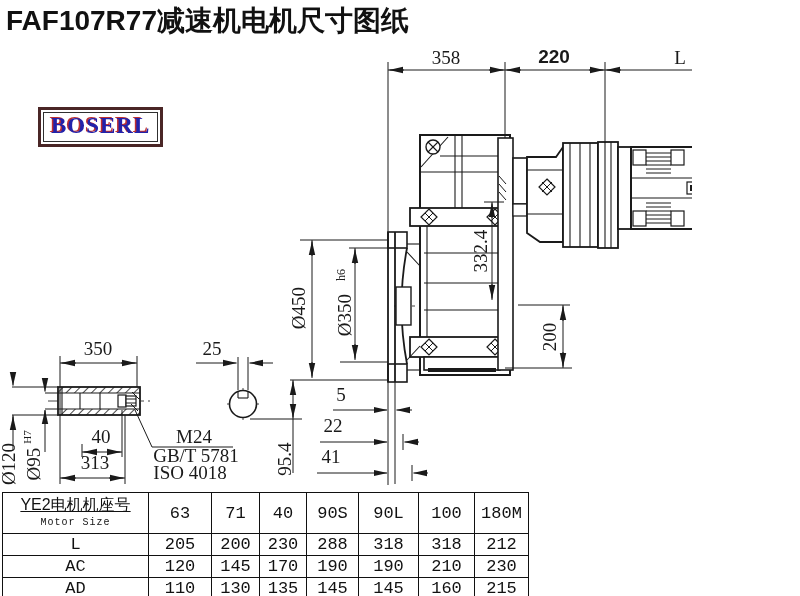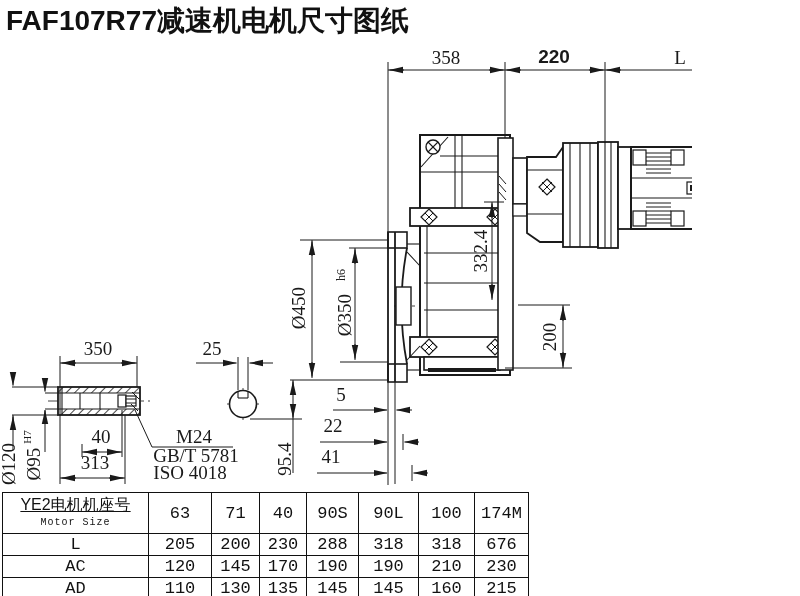--- a/index.html
+++ b/index.html
@@ -24,20 +24,23 @@
   .hcn{font-family:"Liberation Sans",sans-serif;font-size:16px;line-height:19px;text-decoration:underline;}
   .hen{font-family:"Liberation Mono","DejaVu Sans Mono",monospace;font-size:10px;
        line-height:18px;letter-spacing:1px;}
 </style>
 </head>
 <body>
 
 <div id="stage">
 
   <div id="title">FAF107R77减速机电机尺寸图纸</div>
+  <div id="logo">
+    <div class="inner">BOSERL</div>
+  </div>
 
   <svg width="800" height="596" viewBox="0 0 800 596">
     <defs>
       <marker id="ar" viewBox="0 0 14 8" refX="13.5" refY="4" markerWidth="14" markerHeight="8" orient="auto" markerUnits="userSpaceOnUse">
         <path d="M14,4 L0,0.8 L0,7.2 Z" fill="#1a1a1a"></path>
       </marker>
       <pattern id="hatch" width="6" height="6" patternUnits="userSpaceOnUse" patternTransform="rotate(45)">
         <line x1="0" y1="0" x2="0" y2="6" stroke="#1a1a1a" stroke-width="1.6"></line>
       </pattern>
     </defs>
@@ -315,31 +318,31 @@
       <td class="hdr">
         <div class="hcn">YE2电机机座号</div>
         <div class="hen">Motor Size</div>
       </td>
       <td class="hdr">63</td>
       <td class="hdr">71</td>
       <td class="hdr">40</td>
       <td class="hdr">90S</td>
       <td class="hdr">90L</td>
       <td class="hdr">100</td>
-      <td class="hdr">174M</td>
+      <td class="hdr">180M</td>
     </tr>
     <tr>
       <td>L</td>
       <td>205</td>
       <td>200</td>
       <td>230</td>
       <td>288</td>
       <td>318</td>
       <td>318</td>
-      <td>676</td>
+      <td>212</td>
     </tr>
     <tr>
       <td>AC</td>
       <td>120</td>
       <td>145</td>
       <td>170</td>
       <td>190</td>
       <td>190</td>
       <td>210</td>
       <td>230</td>

